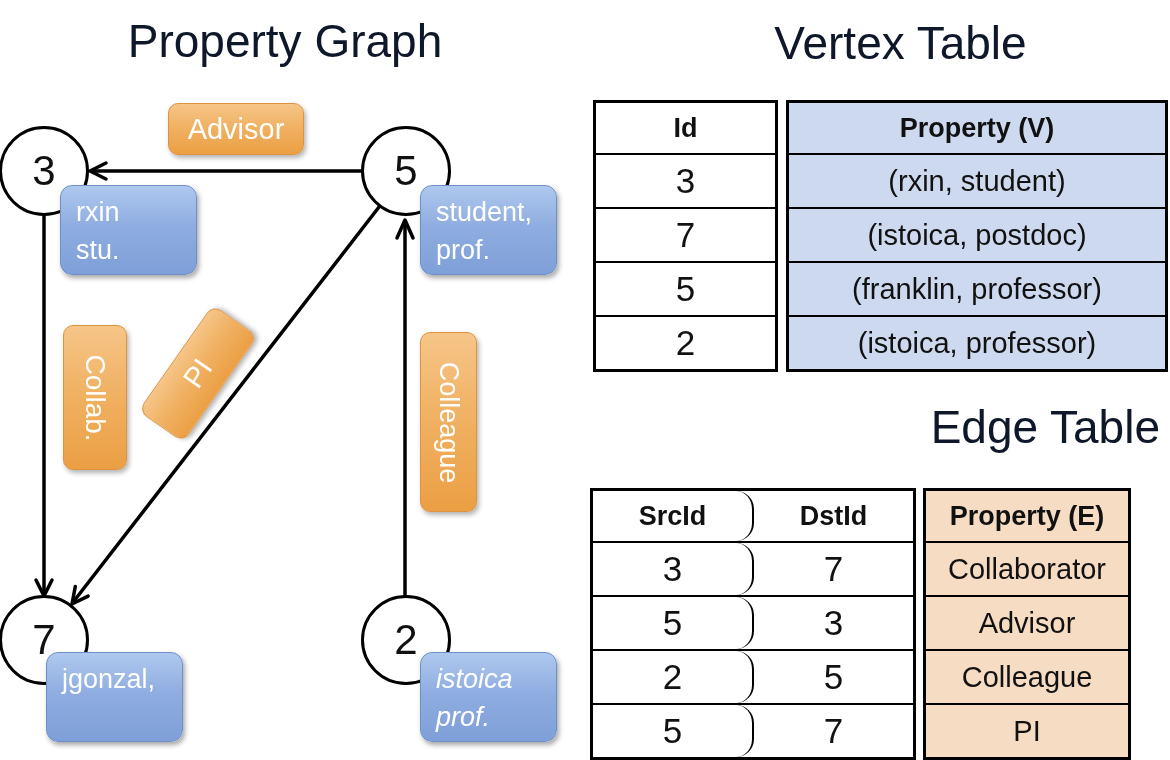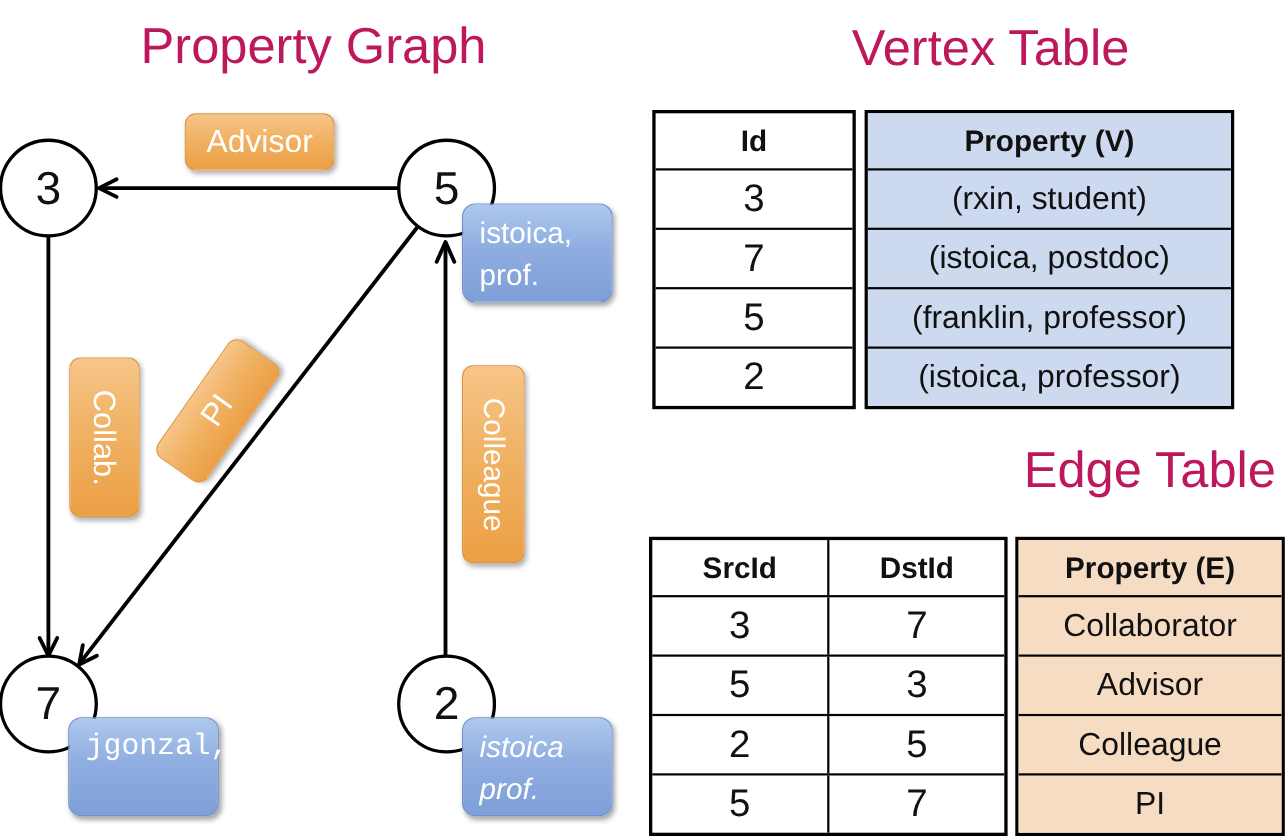--- a/index.html
+++ b/index.html
@@ -1,21 +1,21 @@
 <!DOCTYPE html>
 <html><head>
 <meta charset="utf-8">
 <style>
   html,body { margin:0; padding:0; background:#fff; }
   .canvas {
     position:relative; width:1170px; height:760px; background:#ffffff;
     font-family:"Liberation Sans", sans-serif; overflow:hidden; color:#111;
   }
   .title {
-    position:absolute; font-size:46px; font-weight:400; color:#be185d;
+    position:absolute; font-size:46px; font-weight:400; color:#0f172a;
     text-align:center; white-space:nowrap;
   }
   #pg-title { left:0; top:14px; width:570px; }
   #vt-title { left:613px; top:16px; width:575px; }
   #et-title { left:585px; top:400px; width:575px;text-align:right; }
 
   
   .node {
     position:absolute; width:90px; height:90px; box-sizing:border-box;
     border:3.5px solid #000; border-radius:50%; background:#fff;
@@ -30,21 +30,21 @@
   
   .vbox {
     position:absolute; width:137px; height:90px; box-sizing:border-box;
     border-radius:12px; border:1px solid #6f8fc8;
     background:linear-gradient(180deg,#aec8ee 0%, #8fade0 45%, #7e9fd8 100%);
     box-shadow:2px 3px 5px rgba(0,0,0,0.35);
     color:#fff; font-size:27px; line-height:1.42; padding:7px 0 0 15px;
   }
   #vbox-rxin     { left:60px;  top:185px; }
   #vbox-franklin { left:420px; top:185px; }
-  #vbox-jgonzal  { left:62px;  top:652px;font-family:Liberation Mono, monospace; }
+  #vbox-jgonzal  { left:46px;  top:652px; }
   #vbox-istoica  { left:420px; top:652px;font-style:italic; }
 
   
   .elabel {
     position:absolute; box-sizing:border-box; border-radius:10px;
     border:1px solid #de9340;
     background:linear-gradient(180deg,#f6c588 0%, #f0b264 45%, #ec9f44 100%);
     box-shadow:2px 3px 5px rgba(0,0,0,0.30);
     color:#fff; display:flex; align-items:center; justify-content:center;
     white-space:nowrap;
@@ -70,27 +70,27 @@
   .cell.first { border-top:none; height:50px; }
   .hdr  { font-weight:bold; font-size:27px; }
   .num  { font-size:35px; font-weight:400; }
   .prop { font-size:29px; }
   .bluefill  { background:#ccd9ee; }
   .tanfill   { background:#f5dcc3; }
 
   
   .erow { display:flex; border-top:2px solid #000; height:52px; }
   .erow.first { border-top:none; height:50px; }
-  .ecell { flex:1; display:flex; align-items:center; justify-content:center; }
+  .ecell { flex:1; display:flex; align-items:center; justify-content:center;border-radius:18px; }
   .ecell.divider { border-right:2px solid #000; }
 
   #vt-left  { left:593px; top:100px; width:185px; }
-  #vt-right { left:786px; top:100px; width:336px; }
+  #vt-right { left:786px; top:100px; width:382px; }
   #et-left  { left:590px; top:488px; width:326px; }
-  #et-right { left:923px; top:488px; width:245px; }
+  #et-right { left:923px; top:488px; width:208px; }
 </style>
 </head>
 <body>
 
 <div class="canvas">
 
   <div class="title" id="pg-title">Property Graph</div>
   <div class="title" id="vt-title">Vertex Table</div>
   <div class="title" id="et-title">Edge Table</div>
 
@@ -130,22 +130,26 @@
   <div class="elabel" id="label-collab">
     <span class="rot90">Collab.</span>
   </div>
   <div class="elabel" id="label-pi">
     <span>PI</span>
   </div>
   <div class="elabel" id="label-colleague">
     <span class="rot90">Colleague</span>
   </div>
 
+  <div class="vbox" id="vbox-rxin">
+    <div>rxin</div>
+    <div>stu.</div>
+  </div>
   <div class="vbox" id="vbox-franklin">
-    <div>istoica,</div>
+    <div>student,</div>
     <div>prof.</div>
   </div>
   <div class="vbox" id="vbox-jgonzal">
     <div>jgonzal,</div>
   </div>
   <div class="vbox" id="vbox-istoica">
     <div>istoica</div>
     <div>prof.</div>
   </div>
 

